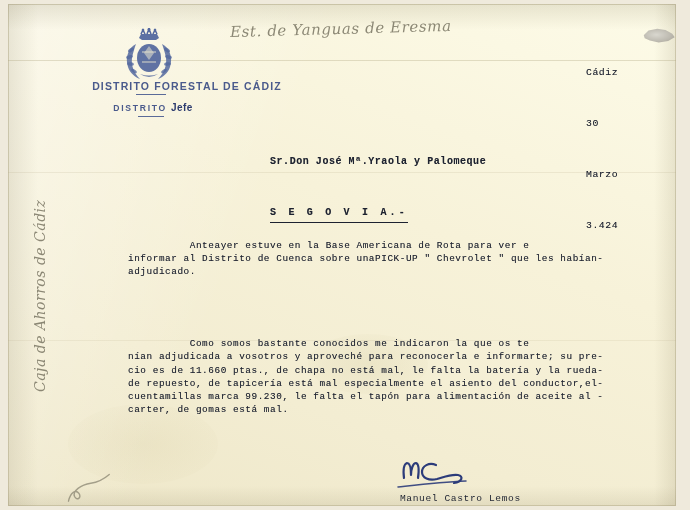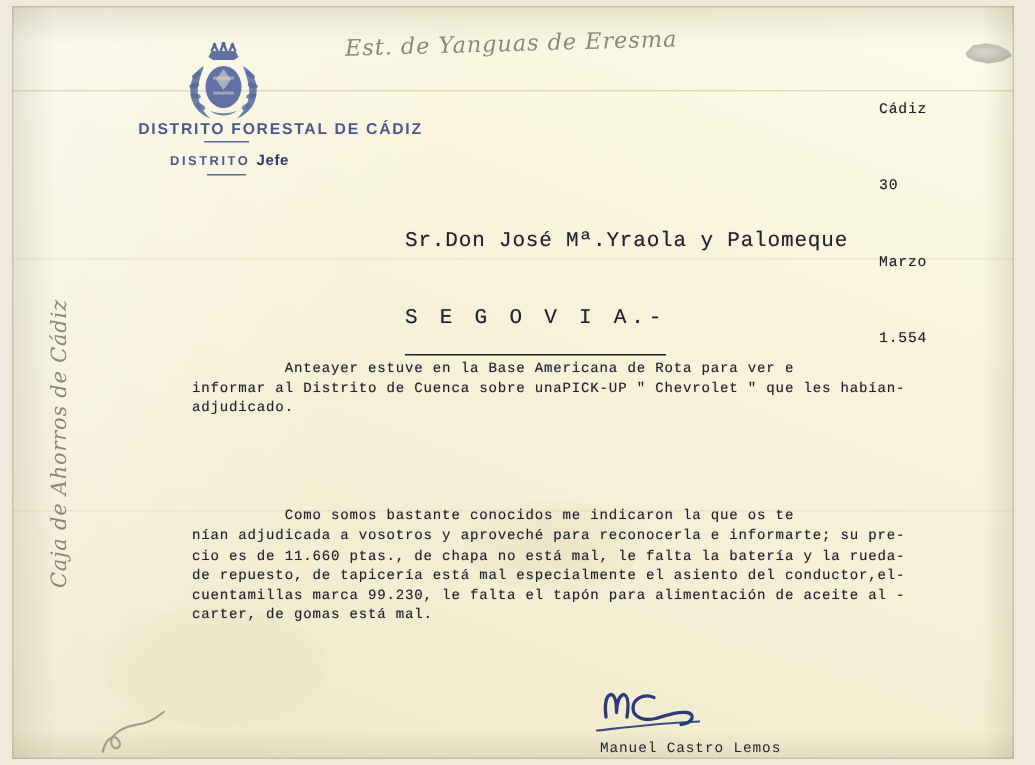--- a/index.html
+++ b/index.html
@@ -133,28 +133,28 @@
   }
   .datebox {
     left: 578px;
     top: 26px;
     line-height: 17px;
     font-size: 9.8px;
   }
   .addr {
     left: 262px;
     top: 115px;
-    font-size: 14px;
+    font-size: 10px;
     line-height: 17px;
-    font-weight: 400;
+    font-weight: 700;
   }
   .addr .city {
     letter-spacing: 3.2px;
     border-bottom: 1px solid #1d2230;
-    padding-bottom: 15px;
+    padding-bottom: 1px;
     display: inline-block;
   }
   .body {
     left: 120px;
     top: 176px;
     width: 520px;
   }
   .body p {
     margin: 0 0 0 0;
     white-space: pre;
@@ -267,21 +267,21 @@
 
     <div class="lh-line1">DISTRITO FORESTAL DE CÁDIZ</div>
     <div class="lh-rule1"></div>
     <div class="lh-line2"><span>DISTRITO</span> <span class="lh-jefe">Jefe</span></div>
     <div class="lh-rule2"></div>
 
     <div class="tw datebox">
       <div>Cádiz</div>
       <div>30</div>
       <div>Marzo</div>
-      <div>1.554</div>
+      <div>3.424</div>
     </div>
 
     <div class="tw addr">
       <div>Sr.Don José Mª.Yraola y Palomeque</div>
       <div><span class="city">S E G O V I A.-</span></div>
     </div>
 
     <div class="tw body">
       <div class="gap"></div>
       <p>          Anteayer estuve en la Base Americana de Rota para ver e

